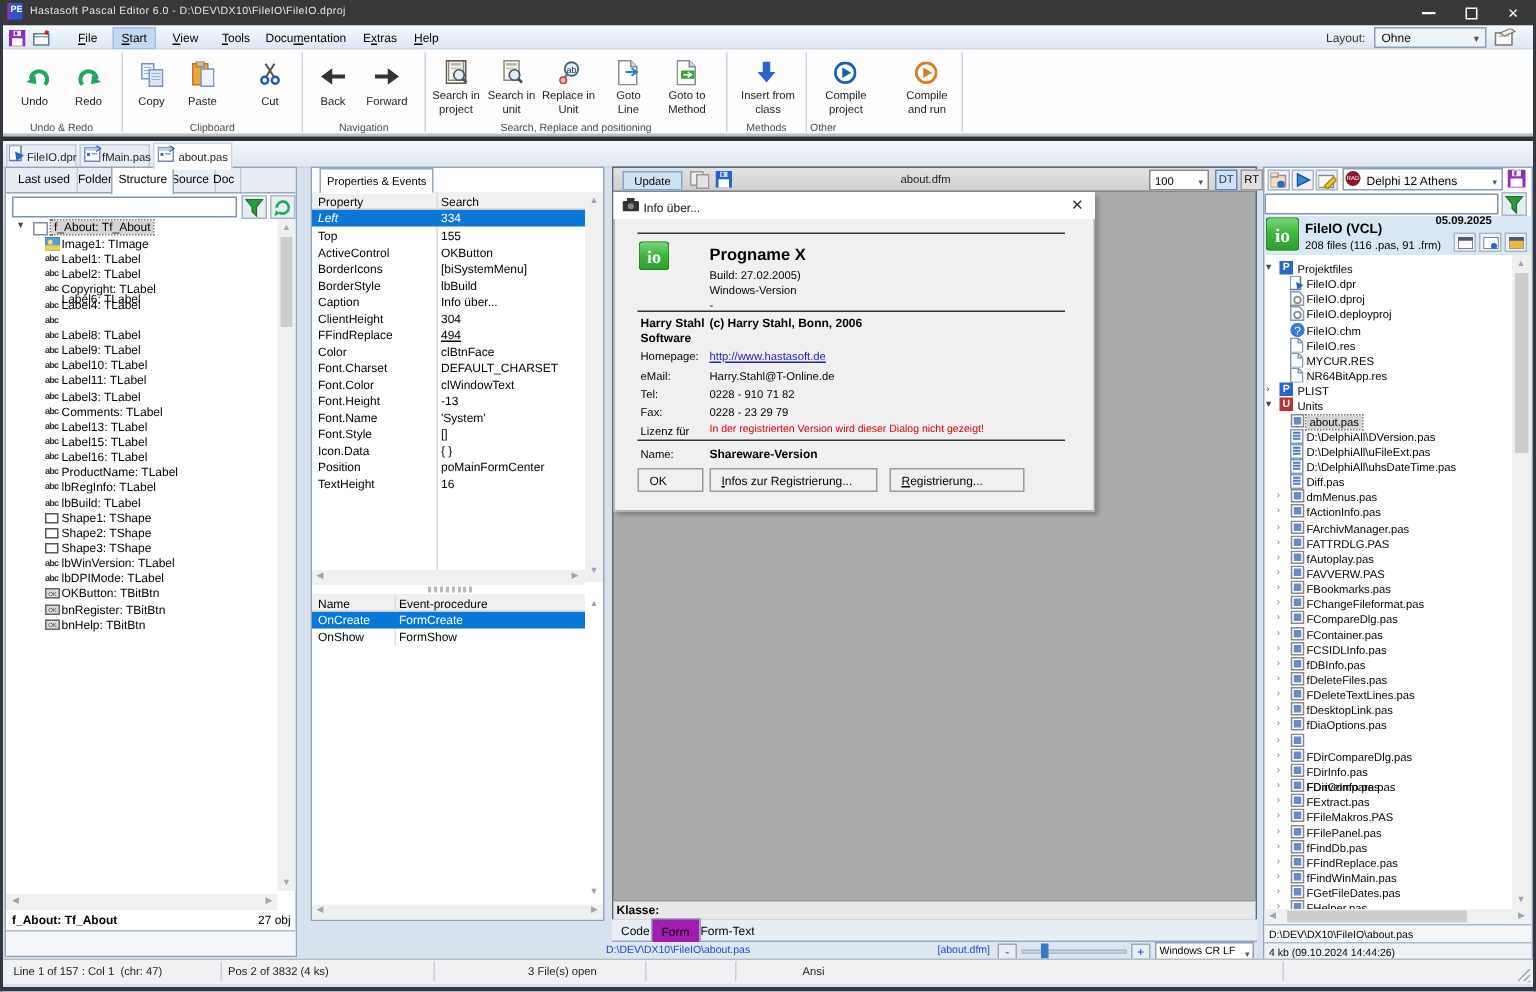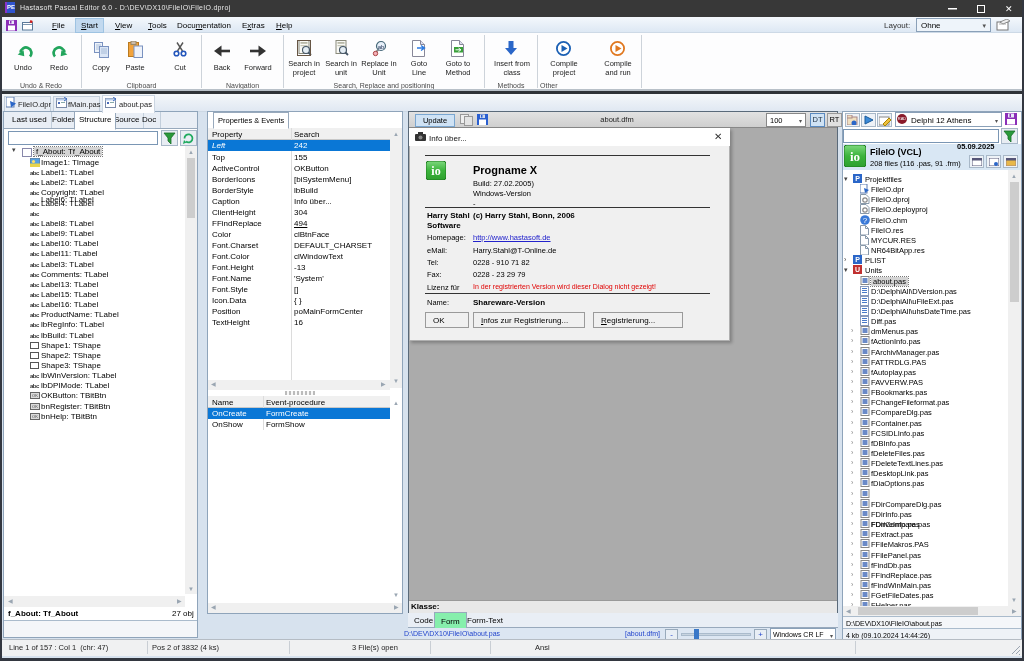--- a/index.html
+++ b/index.html
@@ -255,21 +255,21 @@
 <div style="position:absolute;left:4px;top:620px;width:193px;height:17px;background:#f4f6f9;border-top:1px solid #aabbcc;"></div>
 <div style="position:absolute;left:8px;top:621px;padding:2px 5px;font-size:8px;outline:1px dotted #666;background:#a16207;border:1px solid #9999aa;border-top:none;height:14px;margin-top:20px;">Objects</div>
 <div style="position:absolute;left:207px;top:111px;width:196px;height:503px;background:#fff;border:1px solid #8fa4ba;"></div>
 <div style="position:absolute;left:213px;top:112px;font-size:7.5px;background:#fff;border:1px solid #98a9bc;border-bottom:1px solid #fff;padding:3px 4px;height:17px;z-index:2;">Properties &amp; Events</div>
 <div style="position:absolute;left:208px;top:128px;width:182px;height:12px;background:#f0f0f0;border-bottom:1px solid #c8c8c8;"></div>
 <div style="position:absolute;left:212px;top:130px;white-space:nowrap;font-size:8px;">Property</div>
 <div style="position:absolute;left:294px;top:130px;white-space:nowrap;font-size:8px;">Search</div>
 <div style="position:absolute;left:291px;top:128px;width:1px;height:252px;background:#dcdcdc;"></div>
 <div style="position:absolute;left:208px;top:140px;width:182px;height:11px;background:#0a77d6;"></div>
 <div style="position:absolute;left:212px;top:141px;white-space:nowrap;font-size:8px;color:#fff;font-style:italic;">Left</div>
-<div style="position:absolute;left:294px;top:141px;white-space:nowrap;font-size:8px;color:#fff;">242</div>
+<div style="position:absolute;left:294px;top:141px;white-space:nowrap;font-size:8px;color:#fff;">334</div>
 <div style="position:absolute;left:212px;top:153px;white-space:nowrap;font-size:8px;">Top</div>
 <div style="position:absolute;left:294px;top:153px;white-space:nowrap;font-size:8px;">155</div>
 <div style="position:absolute;left:212px;top:164px;white-space:nowrap;font-size:8px;">ActiveControl</div>
 <div style="position:absolute;left:294px;top:164px;white-space:nowrap;font-size:8px;">OKButton</div>
 <div style="position:absolute;left:212px;top:175px;white-space:nowrap;font-size:8px;">BorderIcons</div>
 <div style="position:absolute;left:294px;top:175px;white-space:nowrap;font-size:8px;">[biSystemMenu]</div>
 <div style="position:absolute;left:212px;top:186px;white-space:nowrap;font-size:8px;">BorderStyle</div>
 <div style="position:absolute;left:294px;top:186px;white-space:nowrap;font-size:8px;">lbBuild</div>
 <div style="position:absolute;left:212px;top:197px;white-space:nowrap;font-size:8px;">Caption</div>
 <div style="position:absolute;left:294px;top:197px;white-space:nowrap;font-size:8px;">Info über...</div>
@@ -373,21 +373,21 @@
 <div style="position:absolute;left:473px;top:283px;white-space:nowrap;font-size:7px;color:#e00000;">In der registrierten Version wird dieser Dialog nicht gezeigt!</div>
 <div style="position:absolute;left:425px;top:293px;width:285px;height:1px;background:#333;"></div>
 <div style="position:absolute;left:427px;top:298px;white-space:nowrap;font-size:7.5px;">Name:</div>
 <div style="position:absolute;left:473px;top:298px;white-space:nowrap;font-size:8px;font-weight:bold;">Shareware-Version</div>
 <div style="position:absolute;left:425px;top:312px;width:44px;height:16px;background:#f0f0f0;border:1px solid #9a9a9a;font-size:8px;padding:3px 0 0 7px;">OK</div>
 <div style="position:absolute;left:473px;top:312px;width:112px;height:16px;background:#f0f0f0;border:1px solid #9a9a9a;font-size:8px;padding:3px 0 0 7px;"><u>I</u>nfos zur Registrierung...</div>
 <div style="position:absolute;left:593px;top:312px;width:90px;height:16px;background:#f0f0f0;border:1px solid #9a9a9a;font-size:8px;padding:3px 0 0 7px;"><u>R</u>egistrierung...</div>
 <div style="position:absolute;left:409px;top:600px;width:428px;height:13px;background:#e8e8e8;border-top:1px solid #999;font-size:8px;font-weight:bold;padding:1px 0 0 2px;">Klasse:</div>
 <div style="position:absolute;left:408px;top:613px;width:430px;height:15px;background:#e9eef5;border-bottom:1px solid #98a9bc;"></div>
 <div style="position:absolute;left:410px;top:613px;height:15px;padding:3px 4px;font-size:8px;">Code</div>
-<div style="position:absolute;left:434px;top:612px;height:16px;padding:4px 6px;font-size:8px;background:#86efac;border:1px solid #98a9bc;border-bottom:none;z-index:2;">Form</div>
+<div style="position:absolute;left:434px;top:612px;height:16px;padding:4px 6px;font-size:8px;background:#a21caf;border:1px solid #98a9bc;border-bottom:none;z-index:2;">Form</div>
 <div style="position:absolute;left:463px;top:613px;height:15px;padding:3px 4px;font-size:8px;">Form-Text</div>
 <div style="position:absolute;left:408px;top:628px;width:430px;height:14px;background:#dce6f2;"></div>
 <div style="position:absolute;left:403px;top:630px;white-space:nowrap;font-size:7px;color:#2244cc;left:404px;">D:\DEV\DX10\FileIO\about.pas</div>
 <div style="position:absolute;left:625px;top:630px;white-space:nowrap;font-size:7px;color:#2244cc;">[about.dfm]</div>
 <div style="position:absolute;left:665px;top:629px;width:13px;height:11px;background:#e8eef5;border:1px solid #99aabb;text-align:center;line-height:10px;font-size:8px;color:#2244cc;">-</div>
 <div style="position:absolute;left:681px;top:633px;width:70px;height:3px;background:#c8d4e0;border:1px solid #aabbcc;"></div>
 <div style="position:absolute;left:694px;top:629px;width:5px;height:11px;background:#3a78c8;"></div>
 <div style="position:absolute;left:754px;top:629px;width:13px;height:11px;background:#e8eef5;border:1px solid #99aabb;text-align:center;line-height:10px;font-size:8px;color:#2244cc;">+</div>
 <div style="position:absolute;left:770px;top:628px;width:66px;height:13px;background:#fff;border:1px solid #8aa0b8;font-size:7px;padding:2px 2px;">Windows CR LF<span style="position:absolute;right:2px;top:3px;color:#555;font-size:6px;">▾</span></div>
 <div style="position:absolute;left:842px;top:111px;width:180px;height:529px;background:#fff;border:1px solid #8fa4ba;"></div>

